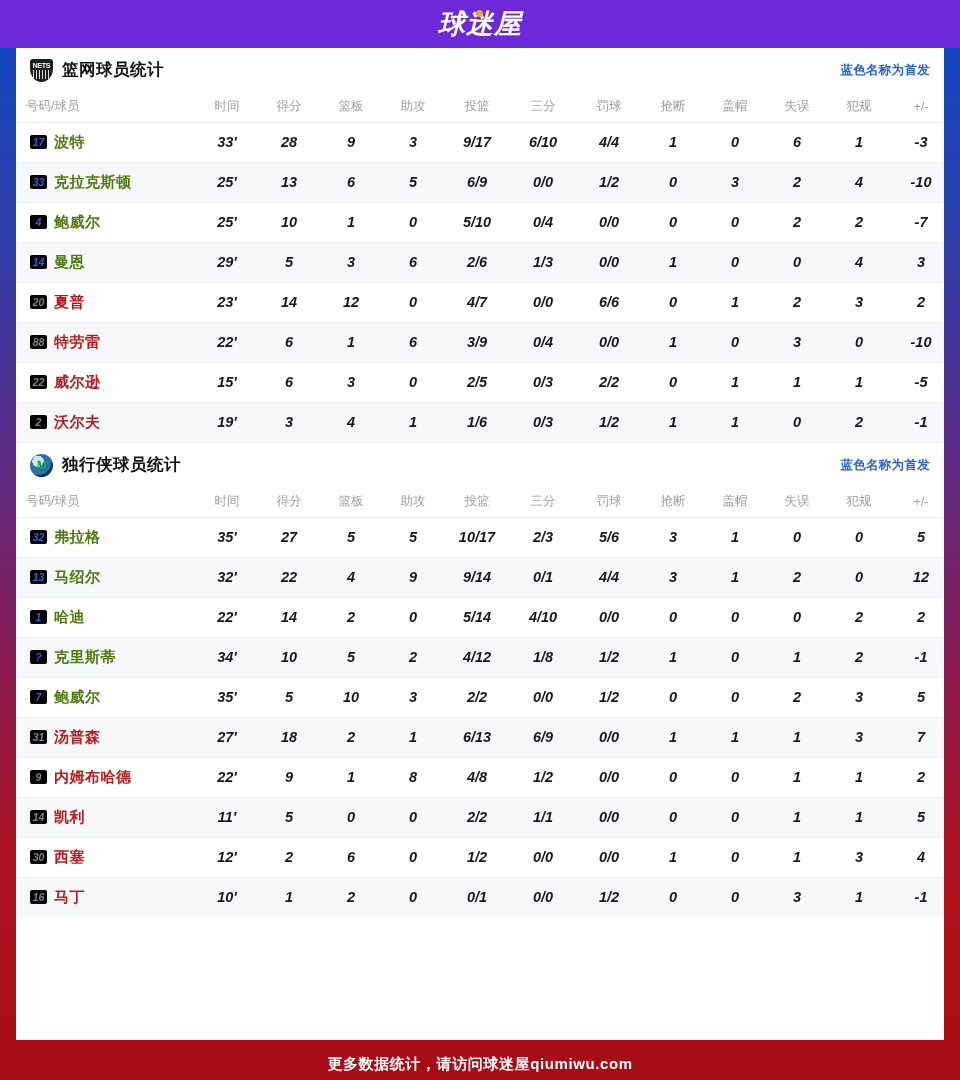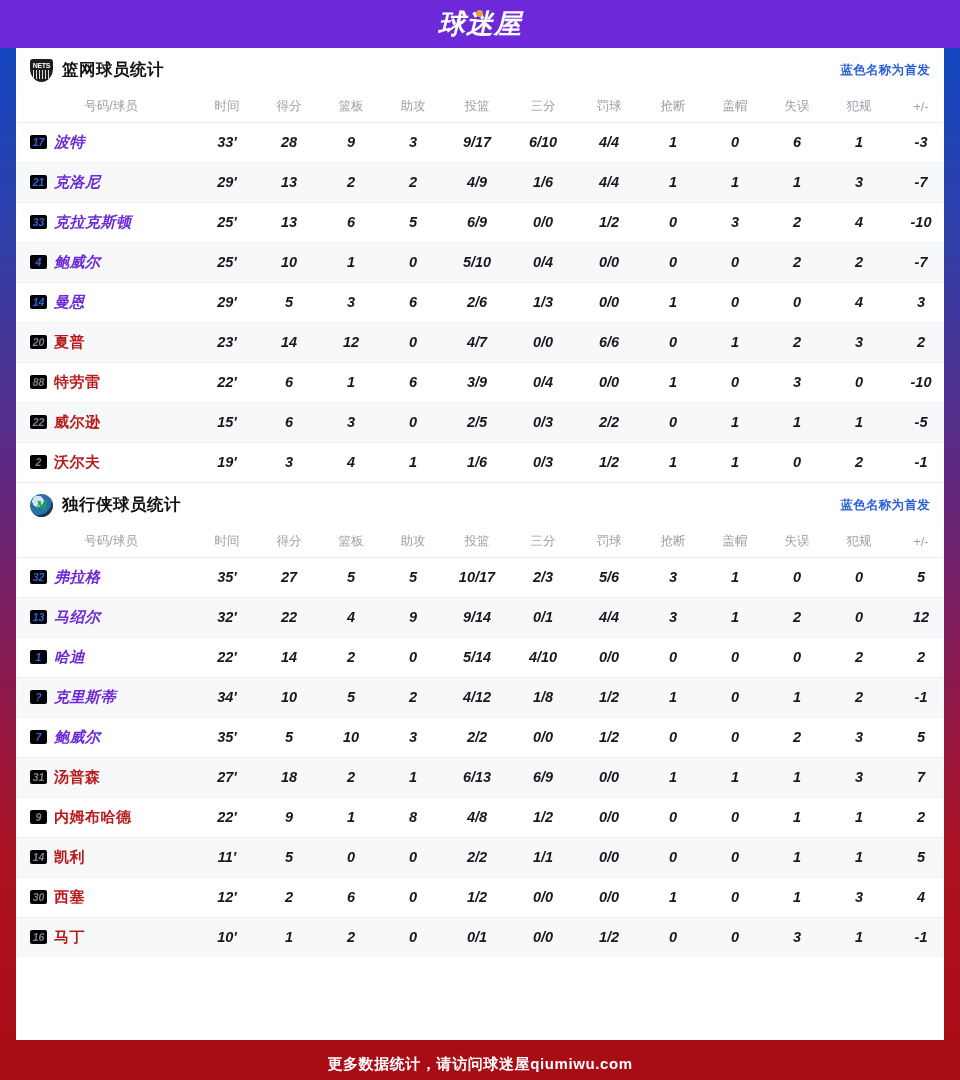--- a/index.html
+++ b/index.html
@@ -144,21 +144,21 @@
   thead th {
     font-size: 12.5px;
     font-weight: normal;
     color: #9a9ea6;
     text-align: center;
     height: 30px;
     vertical-align: middle;
     border-bottom: 1px solid #eceef1;
   }
   thead th.c-name {
-    text-align: center;
+    text-align: left;
     padding-left: 10px;
   }
 
   tbody td {
     height: 40px;
     font-size: 14.5px;
     font-style: italic;
     font-weight: bold;
     color: #16181c;
     text-align: center;
@@ -188,21 +188,21 @@
     margin-right: 7px;
   }
   .pnum.starter { color: #2a63d8; }
   .pname {
     font-size: 15px;
     font-weight: bold;
     color: #b91c1c;
     vertical-align: middle;
     letter-spacing: .5px;
   }
-  .pname.starter { color: #6d28d9; font-style: italic; }
+  .pname.starter { color: #4d7c0f; }
 
   
   .c-name { width: 180px; }
   .c-min  { width: 62px; }
   .c-stat { width: 62px; }
   .c-sh   { width: 66px; }
   .c-pm   { width: 62px; }
 
   .divider { height: 1px; background: #e9ebee; }
 
@@ -269,35 +269,20 @@
               <td class="c-stat">9</td>
               <td class="c-stat">3</td>
               <td class="c-sh">9/17</td>
               <td class="c-sh">6/10</td>
               <td class="c-sh">4/4</td>
               <td class="c-stat">1</td>
               <td class="c-stat">0</td>
               <td class="c-stat">6</td>
               <td class="c-stat">1</td>
               <td class="c-pm">-3</td>
-            </tr>
-            <tr>
-              <td class="c-name"><span class="pnum starter">21</span><span class="pname starter">克洛尼</span></td>
-              <td class="c-min">29'</td>
-              <td class="c-stat">13</td>
-              <td class="c-stat">2</td>
-              <td class="c-stat">2</td>
-              <td class="c-sh">4/9</td>
-              <td class="c-sh">1/6</td>
-              <td class="c-sh">4/4</td>
-              <td class="c-stat">1</td>
-              <td class="c-stat">1</td>
-              <td class="c-stat">1</td>
-              <td class="c-stat">3</td>
-              <td class="c-pm">-7</td>
             </tr>
             <tr>
               <td class="c-name"><span class="pnum starter">33</span><span class="pname starter">克拉克斯顿</span></td>
               <td class="c-min">25'</td>
               <td class="c-stat">13</td>
               <td class="c-stat">6</td>
               <td class="c-stat">5</td>
               <td class="c-sh">6/9</td>
               <td class="c-sh">0/0</td>
               <td class="c-sh">1/2</td>

